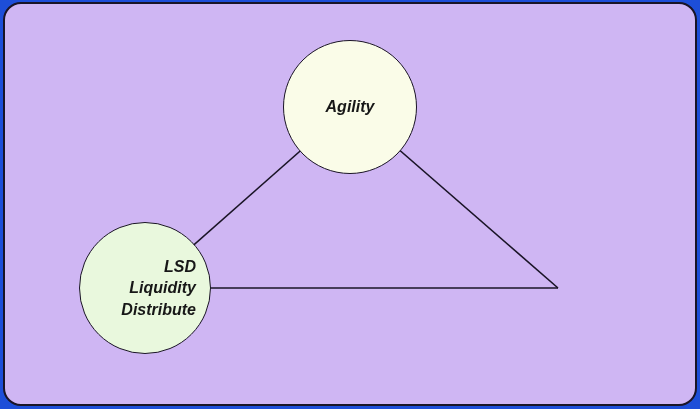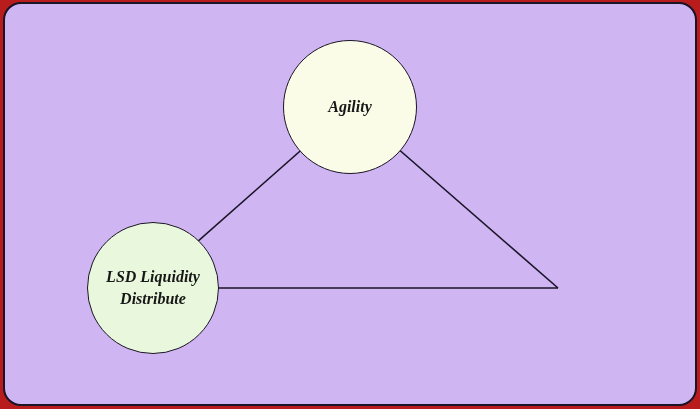--- a/index.html
+++ b/index.html
@@ -5,23 +5,22 @@
   html, body {
     margin: 0;
     padding: 0;
     background: #ffffff;
     font-family: "Liberation Sans", sans-serif;
   }
   .stage {
     position: relative;
     width: 700px;
     height: 409px;
-    background: #b91c1c;
+    background: #1d4ed8;
     overflow: hidden;
-    font-family: Liberation Serif, serif;
   }
   .canvas {
     position: absolute;
     left: 3px;
     top: 2px;
     right: 3px;
     bottom: 3px;
     border: 2px solid #1a1426;
     border-radius: 18px;
     box-sizing: border-box;
@@ -54,24 +53,25 @@
     color: #171717;
     padding: 0 14px;
   }
   .node-agility {
     left: 283px;
     top: 40px;
     width: 134px;
     height: 134px;
   }
   .node-lsd {
-    left: 87px;
+    left: 79px;
     top: 222px;
     width: 132px;
     height: 132px;
+    text-align: right;
   }
   .node-ausd {
     left: 492px;
     top: 222px;
     width: 132px;
     height: 132px;
   }
 </style>
 </head>
 <body style="background: rgb(255, 255, 255);">

